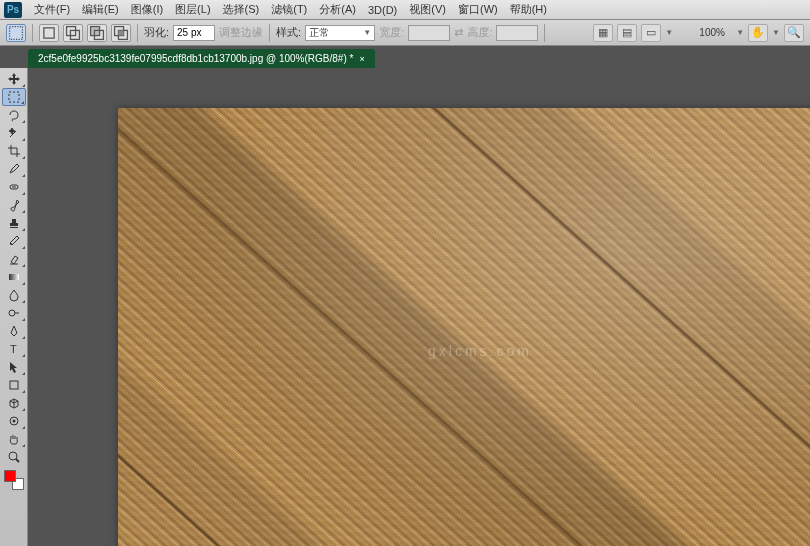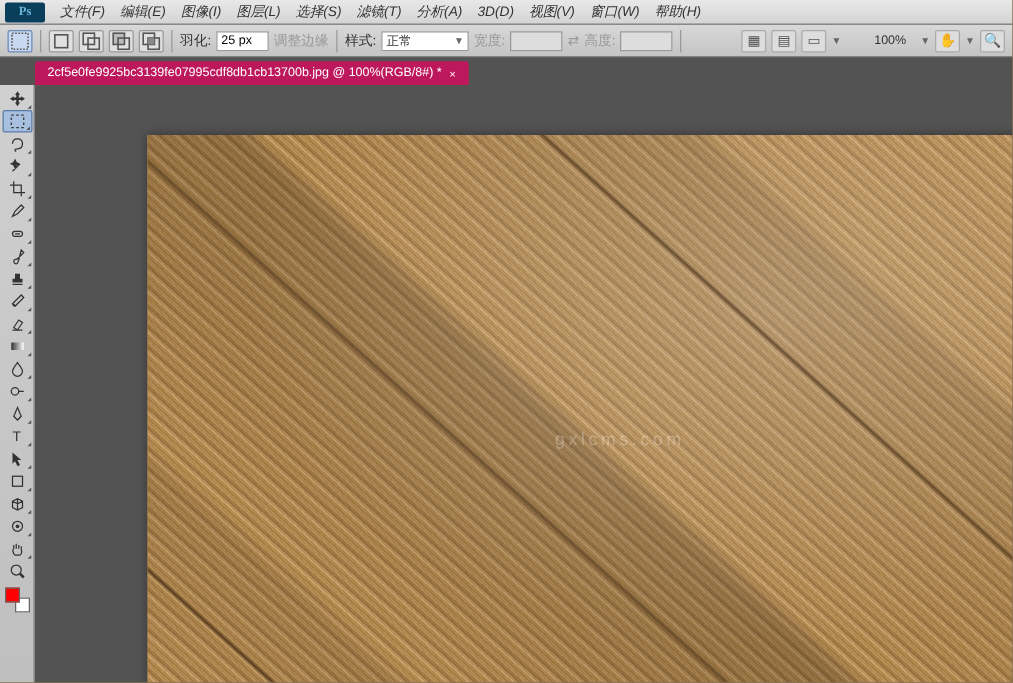--- a/index.html
+++ b/index.html
@@ -1,40 +1,40 @@
 <!DOCTYPE html>
 <html><head>
 <meta charset="utf-8">
 <style>
 * { margin: 0; padding: 0; box-sizing: border-box; font-family: "Microsoft YaHei", "SimSun", sans-serif; }
 body { width: 810px; height: 546px; background: #535353; overflow: hidden; font-size: 11px; color: #333; }
 
 
 .menubar { height: 20px; background: linear-gradient(#e8e8e8, #d4d4d4); display: flex; align-items: center; padding: 0 4px; border-bottom: 1px solid #888; }
-.ps-logo { width: 32px; height: 16px; background: #0a3f5c; color: #6bb5d8; font-size: 10px; font-weight: bold; display: flex; align-items: center; justify-content: center; margin-right: 6px; border-radius: 2px; font-family: Liberation Serif, serif; }
-.menu-item { padding: 2px 6px; cursor: pointer; color: #333; font-style: italic; }
+.ps-logo { width: 18px; height: 16px; background: #0a3f5c; color: #6bb5d8; font-size: 10px; font-weight: bold; display: flex; align-items: center; justify-content: center; margin-right: 6px; border-radius: 2px; }
+.menu-item { padding: 2px 6px; cursor: pointer; color: #333; }
 
 
 .optionsbar { height: 26px; background: linear-gradient(#d8d8d8, #c4c4c4); display: flex; align-items: center; padding: 0 6px; gap: 4px; border-bottom: 1px solid #888; }
 .opt-icon { width: 20px; height: 18px; background: #e0e0e0; border: 1px solid #999; border-radius: 2px; display: flex; align-items: center; justify-content: center; }
 .opt-icon.active { background: #c8d8f0; border-color: #6a8ab8; }
 .opt-sep { width: 1px; height: 18px; background: #999; margin: 0 2px; }
 .opt-label { color: #333; font-size: 11px; }
 .opt-label.disabled { color: #999; }
 .opt-input { width: 42px; height: 16px; background: #fff; border: 1px solid #999; font-size: 10px; padding: 0 3px; }
 .opt-select { width: 70px; height: 16px; background: #fff; border: 1px solid #999; font-size: 10px; padding: 0 3px; display: flex; align-items: center; justify-content: space-between; gap: 12px; }
 .opt-select .arrow { font-size: 8px; color: #666; }
 .opt-button { padding: 2px 8px; background: linear-gradient(#eee,#ccc); border: 1px solid #888; border-radius: 2px; font-size: 10px; }
 .opt-zoom { margin-left: auto; display: flex; align-items: center; gap: 4px; }
 .opt-zoom-icon { width: 20px; height: 18px; display: flex; align-items: center; justify-content: center; color: #555; border: 1px solid #aaa; background: #ddd; border-radius: 2px; }
 .opt-zoom-text { font-size: 10px; width: 40px; text-align: center; margin-left: 15px; }
 
 
 .tabbar { height: 22px; background: #535353; display: flex; padding-top: 3px; padding-left: 28px; }
-.tab { background: #be185d; color: #fff; font-size: 10px; padding: 3px 10px; border-top-left-radius: 3px; border-top-right-radius: 3px; display: flex; align-items: center; gap: 6px; }
+.tab { background: #14532d; color: #fff; font-size: 10px; padding: 3px 10px; border-top-left-radius: 3px; border-top-right-radius: 3px; display: flex; align-items: center; gap: 6px; }
 .tab .close { font-size: 9px; cursor: pointer; }
 
 
 .main { display: flex; height: 478px; }
 .toolbox { width: 28px; background: linear-gradient(#d0d0d0,#bfbfbf); border-right: 1px solid #888; display: flex; flex-direction: column; align-items: center; padding-top: 2px; gap: 0; }
 .tool { width: 24px; height: 18px; display: flex; align-items: center; justify-content: center; color: #333; cursor: pointer; position: relative; }
 .tool.selected { background: #a8c0e0; border: 1px solid #5a7aa8; border-radius: 2px; }
 .tool .corner { position: absolute; bottom: 1px; right: 1px; width: 0; height: 0; border-left: 3px solid transparent; border-bottom: 3px solid #555; }
 .tool svg { width: 14px; height: 14px; }
 
@@ -52,21 +52,21 @@
   linear-gradient(42deg, #8a6535, #c89d5e, #e0b878, #b58a4f);
   background-blend-mode: multiply, normal, normal;
 }
 .wood::before { content:''; position:absolute; inset:0; background: repeating-linear-gradient(42deg, transparent 0, transparent 1px, rgba(70,45,20,0.15) 1px, rgba(70,45,20,0.15) 2px); }
 .wood::after { content:''; position:absolute; inset:0; background: 
   linear-gradient(42deg, transparent 10%, rgba(50,30,10,0.6) 10.3%, transparent 10.6%, transparent 40%, rgba(50,30,10,0.5) 40.3%, transparent 40.6%, transparent 68%, rgba(50,30,10,0.55) 68.3%, transparent 68.6%),
   radial-gradient(ellipse at 72% 30%, rgba(255,255,255,0.2), transparent 60%);
 }
 
 .watermark { position: absolute; top: 42%; left: 42%; font-size: 52px; font-weight: bold; color: rgba(255,255,255,0.35); font-family: Arial, sans-serif; letter-spacing: 2px; }
-.watermark .sub { position: absolute; top: 42px; left: 32px; font-size: 14px; font-weight: normal; letter-spacing: 3px; opacity: 0.8; }
+.watermark .sub { position: absolute; top: 42px; left: 16px; font-size: 14px; font-weight: normal; letter-spacing: 3px; opacity: 0.8; }
 </style>
 </head>
 <body>
 
 <div class="menubar">
   <div class="ps-logo">Ps</div>
   <div class="menu-item">文件(F)</div>
   <div class="menu-item">编辑(E)</div>
   <div class="menu-item">图像(I)</div>
   <div class="menu-item">图层(L)</div>

